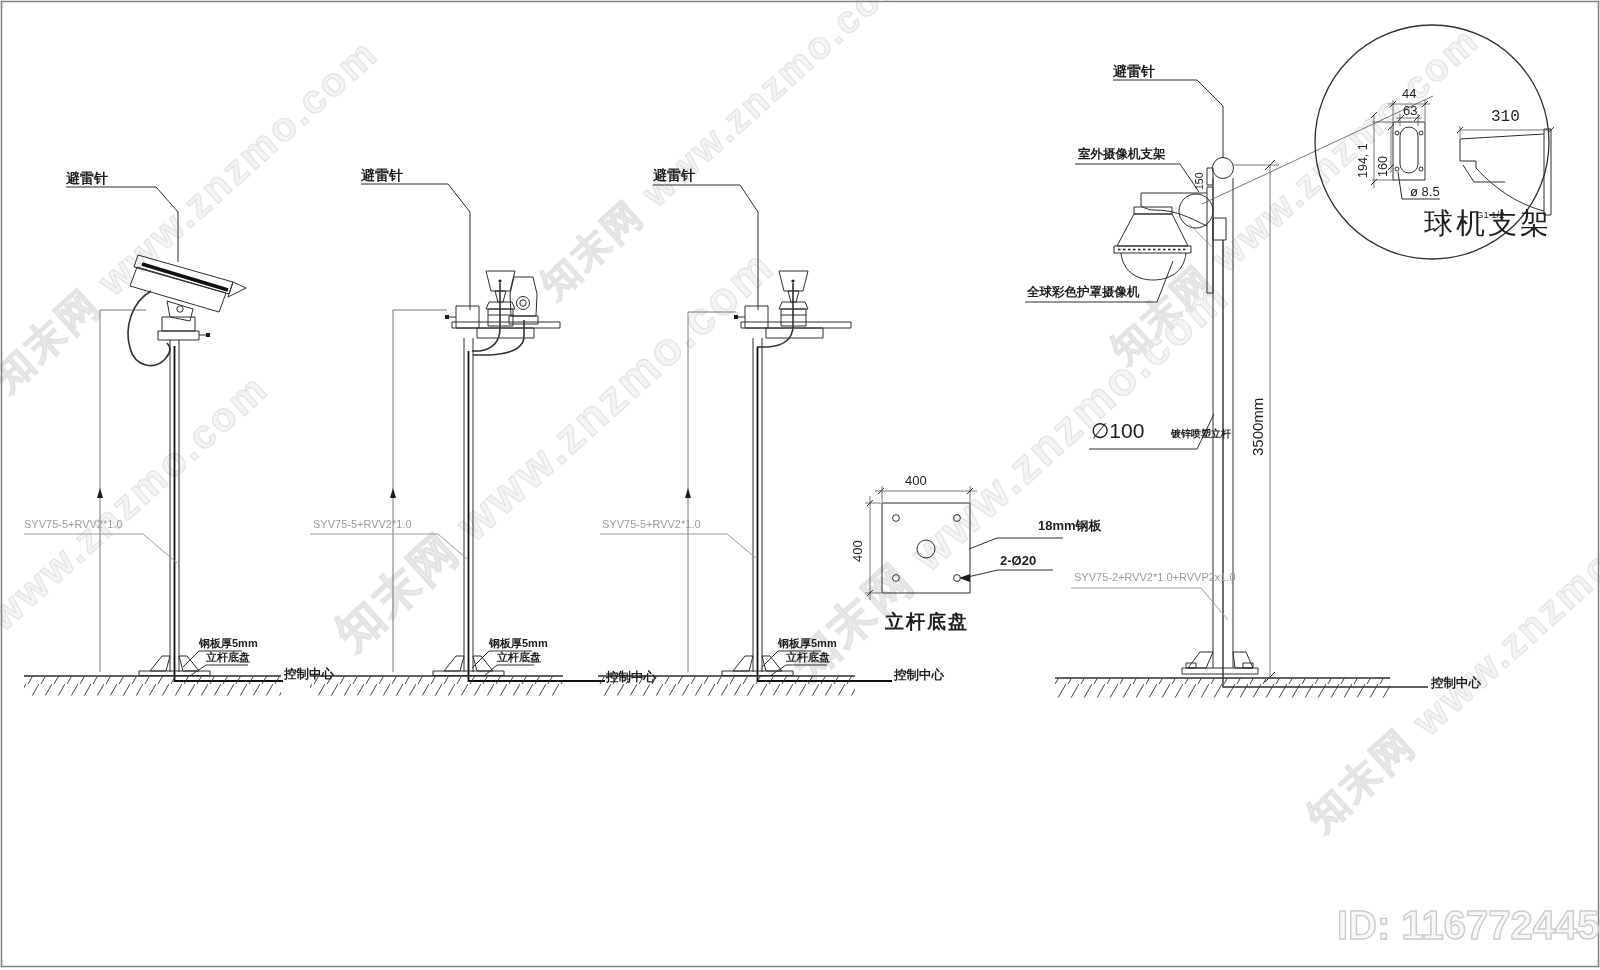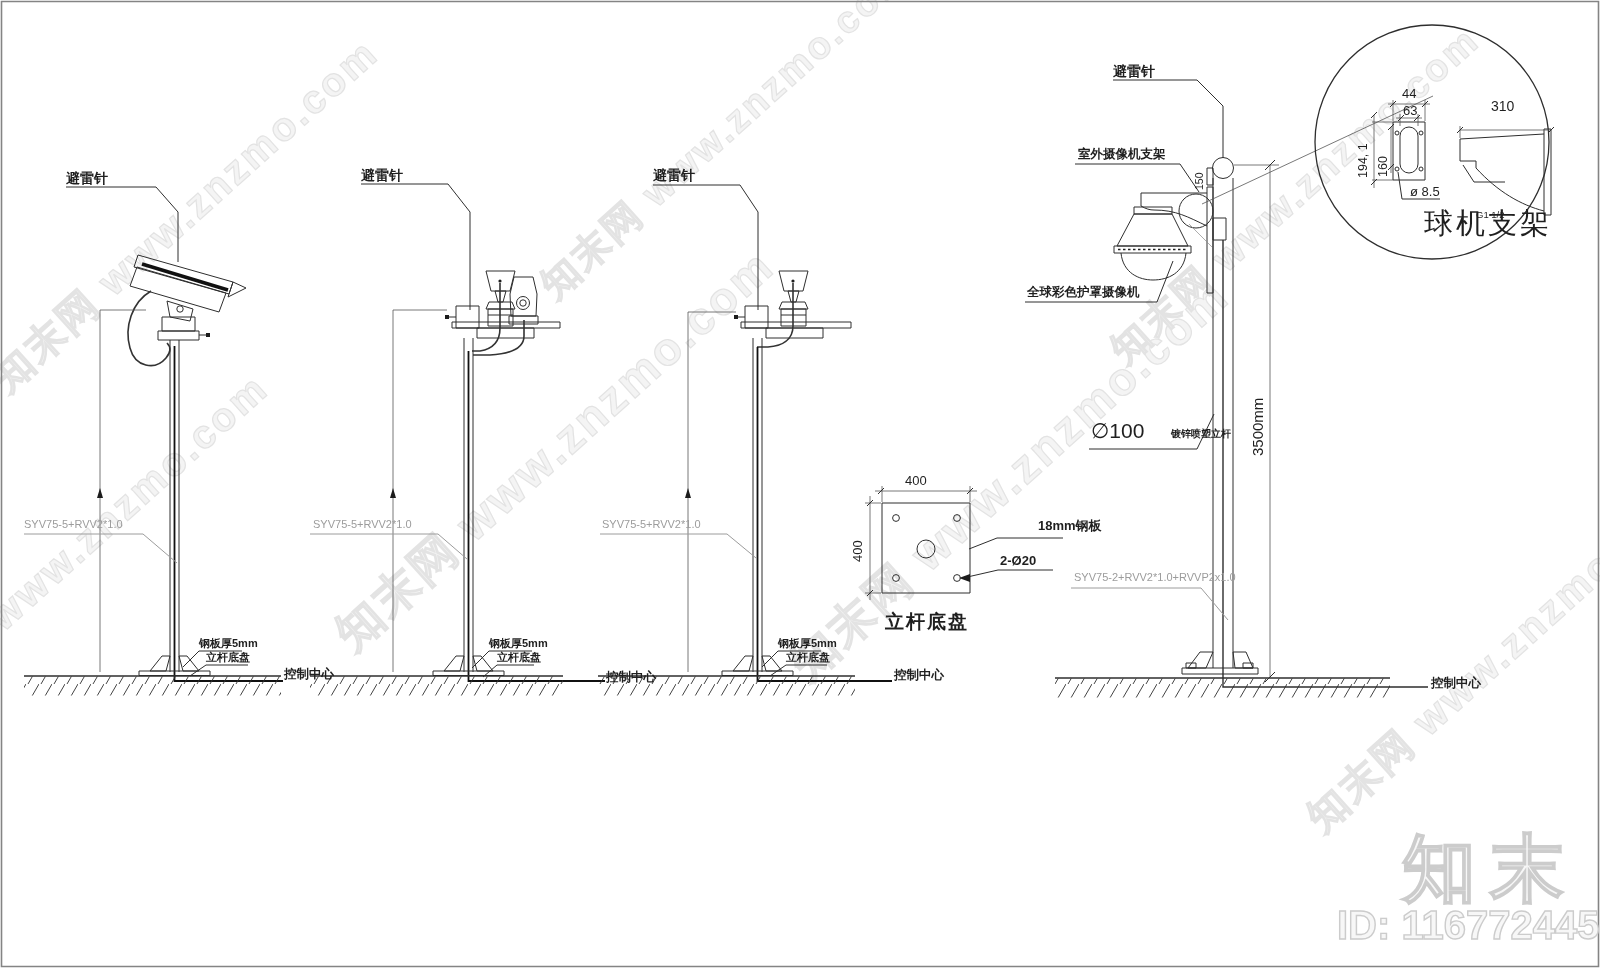--- a/index.html
+++ b/index.html
@@ -275,20 +275,19 @@
   <div class="lbl rot" style="left:1194px;top:190px;font-size:10.5px;">150</div>
   <div class="lbl" style="left:1091px;top:420px;font-size:21px;">∅100</div>
   <div class="lbl b" style="left:1131px;top:429px;font-size:10px;padding-left:40px;">镀锌喷塑立杆</div>
   <div class="lbl rot" style="left:1250px;top:456px;font-size:15px;">3500mm</div>
 
   <div class="lbl" style="left:1402px;top:87px;font-size:13px;">44</div>
   <div class="lbl" style="left:1403px;top:104px;font-size:13px;">63</div>
   <div class="lbl rot" style="left:1357px;top:178px;font-size:12.5px;">194, 1</div>
   <div class="lbl rot" style="left:1377px;top:177px;font-size:12.5px;">160</div>
   <div class="lbl" style="left:1410px;top:185px;font-size:13px;">ø 8.5</div>
-  <div class="lbl" style="left:1491px;top:99px;font-size:14px;">310</div>
+  <div class="lbl" style="left:1491px;top:109px;font-size:16px;font-family:Liberation Mono, monospace;">310</div>
   <div class="lbl" style="left:1476px;top:170px;font-size:9.5px;margin-top:40px;">G1 1/2</div>
   <div class="lbl" style="left:1396px;top:208px;font-size:29px;letter-spacing:3px;margin-left:28px;">球机支架</div>
 
-  <div class="lbl outline" style="left:1402px;top:830px;font-size:74px;letter-spacing:14px;">知末</div>
   <div class="lbl outline" style="left:1337px;top:904px;font-size:40px;">ID: 1167724459</div>
 
 </div>
 
 </body></html>

